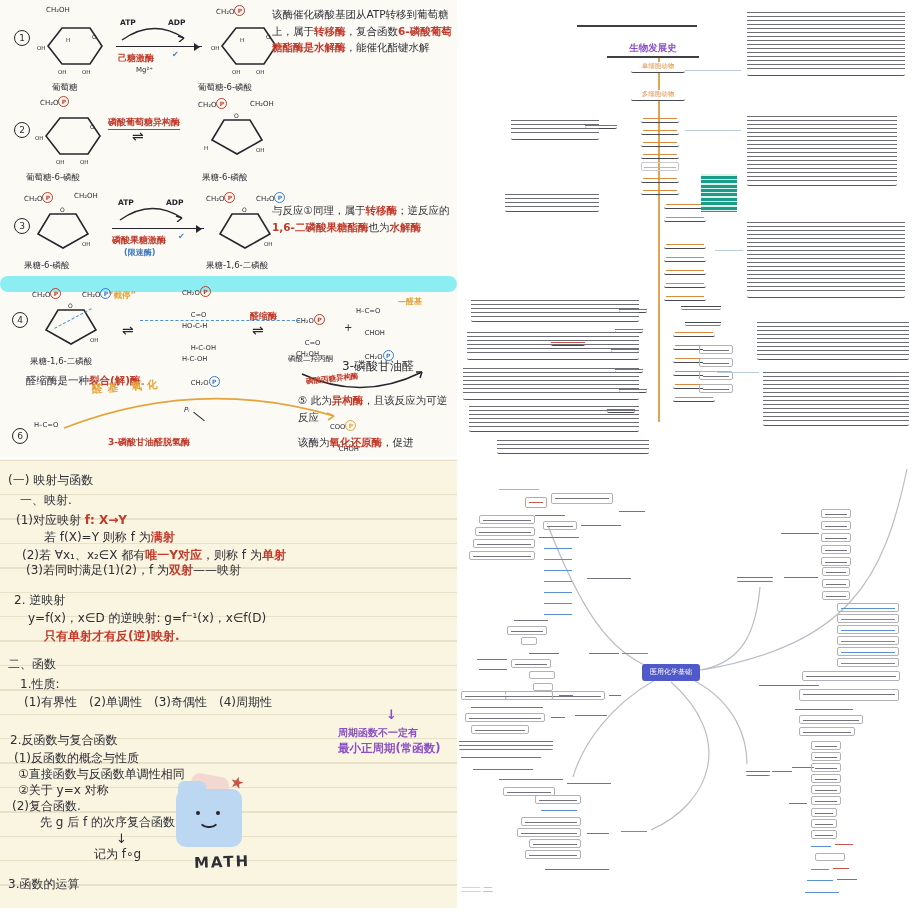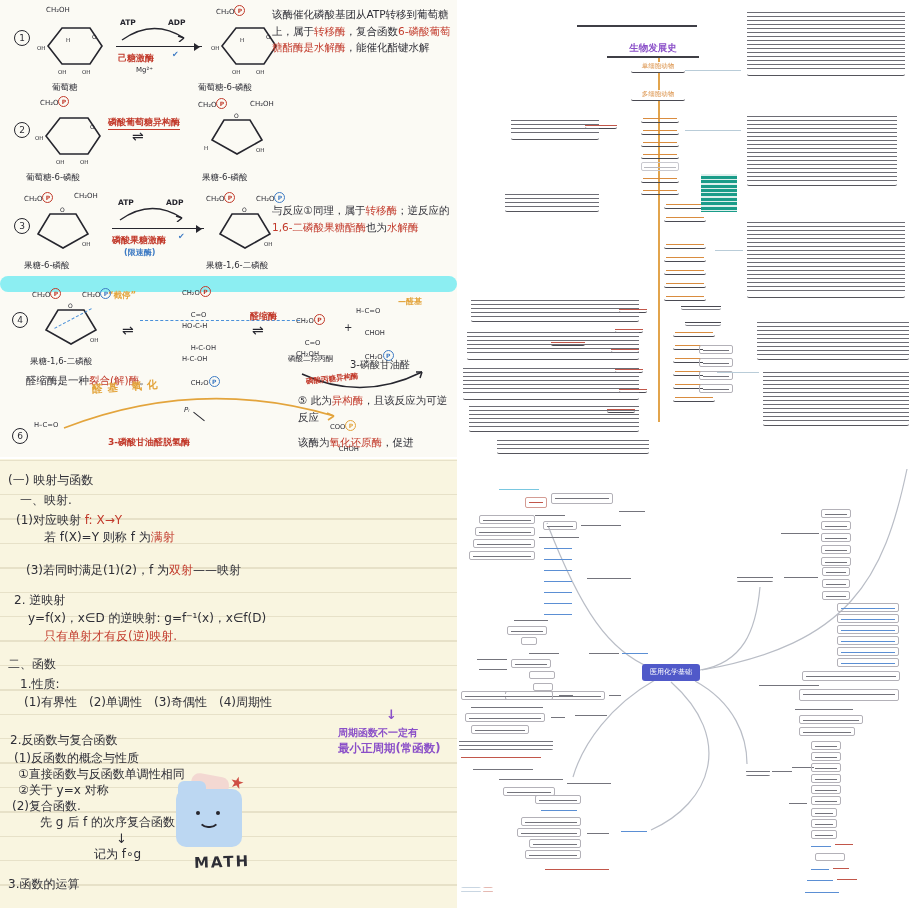--- a/index.html
+++ b/index.html
@@ -4,21 +4,21 @@
 <style>
   html,body{margin:0;padding:0;background:#fff;}
   body{width:919px;height:919px;position:relative;overflow:hidden;
        font-family:"DejaVu Sans",sans-serif;color:#2e2e36;}
   .abs{position:absolute;}
   .quad{position:absolute;overflow:hidden;}
   
   #q-chem{left:0;top:0;width:457px;height:457px;background:#fbfaf4;}
   .hw{position:absolute;font-size:11px;line-height:16px;color:#2e2e36;}
   .small{font-size:7px;line-height:9px;}
-  .c-ink{color:#2e2e36;} .c-red{color:#c23a2b;font-weight:normal;}
+  .c-ink{color:#2e2e36;} .c-red{color:#c23a2b;font-weight:bold;}
   .c-blue{color:#3e7bc4;font-weight:bold;} .c-purple{color:#8a4fc8;font-weight:bold;}
   .c-yellow{color:#e3a43c;font-weight:bold;}
   .note{position:absolute;font-size:10.5px;line-height:16.5px;}
   .num{position:absolute;width:14px;height:14px;border:1.3px solid #26262e;border-radius:50%;
        font-size:9px;line-height:14px;text-align:center;background:transparent;}
   .mol-label{position:absolute;font-size:8.5px;color:#2e2e36;white-space:nowrap;}
   .enzyme{position:absolute;font-size:9px;font-weight:bold;color:#c23a2b;white-space:nowrap;}
   .enzyme.u{border-bottom:1.6px solid #c23a2b;}
   .enzyme.u2{border-bottom:2px solid #26262e;padding-bottom:14px;}
   .harrow{position:absolute;height:0;border-top:1.6px solid #26262e;}
@@ -204,21 +204,21 @@
   <span class="enzyme" style="left:250px;top:310px">醛缩酶</span>
   <span class="harpoon" style="left:252px;top:322px">⇌</span>
   <div class="chain" style="left:296px;top:314px"><span>CH₂O</span><span class="circP">P</span><br>
     <span>C=O</span><br><span>CH₂OH</span></div>
   <span class="mol-label" style="left:288px;top:354px;font-size:7.5px">磷酸二羟丙酮</span>
   <span class="abs" style="left:344px;top:322px;font-size:10px">+</span>
   <div class="chain" style="left:356px;top:306px"><span>H–C=O</span><br>
     <span>CHOH</span><br>
     <span>CH₂O</span><span class="circP b">P</span></div>
   <span class="abs c-yellow" style="left:398px;top:296px;font-size:8px">—醛基</span>
-  <span class="mol-label" style="left:350px;top:358px;font-size:10px">3-磷酸甘油醛</span>
+  <span class="mol-label" style="left:342px;top:358px;font-size:12px">3-磷酸甘油醛</span>
   <svg class="abs" style="left:296px;top:366px" width="132" height="28">
     <path d="M6,8 Q66,36 126,6" fill="none" stroke="#26262e" stroke-width="1.5"></path>
     <path d="M126,6 l-6,0 m6,0 l-2,6" stroke="#26262e" stroke-width="1.5" fill="none"></path>
   </svg>
   <span class="enzyme" style="left:306px;top:374px;font-size:7.5px;transform:rotate(-6deg)">磷酸丙糖异构酶</span>
   <div class="note" style="left:298px;top:392px;width:158px"><span class="c-ink">⑤ 此为</span><span class="c-red">异构酶</span><span class="c-ink">，且该反应为可逆反应</span></div>
   <div class="note" style="left:26px;top:372px;width:230px"><span class="c-ink">醛缩酶是一种</span><span class="c-red">裂合(解)酶</span><span class="c-ink">。</span></div>
 
   <span class="abs c-yellow" style="left:92px;top:380px;font-size:10.5px;letter-spacing:5px;transform:rotate(-4deg)">醛基 氧化</span>
   <svg class="abs" style="left:58px;top:390px" width="284" height="42">
@@ -294,20 +294,21 @@
       <div class="mm line" style="left: 256px; top: 250px; width: 28px; height: 1px; background: rgb(185, 204, 216);"></div>
       <div class="mm line" style="left: 258px; top: 372px; width: 42px; height: 1px; background: rgb(185, 204, 216);"></div>
     </div>
 </div>
 
 <div id="q-math" class="quad">
   <div class="mline" style="left:8px;top:14px"><span class="c-ink">(一) 映射与函数</span></div>
   <div class="mline" style="left:20px;top:34px"><span class="c-ink">一、映射.</span></div>
   <div class="mline" style="left:16px;top:54px"><span class="c-ink">(1)对应映射 </span><span class="c-red">f: X→Y</span></div>
   <div class="mline" style="left:44px;top:71px"><span class="c-ink">若 f(X)=Y 则称 f 为</span><span class="c-red">满射</span></div>
+  <div class="mline" style="left:22px;top:89px"><span class="c-ink">(2)若 ∀x₁、x₂∈X 都有</span><span class="c-red">唯一Y对应</span><span class="c-ink">，则称 f 为</span><span class="c-red">单射</span></div>
   <div class="mline" style="left:26px;top:104px"><span class="c-ink">(3)若同时满足(1)(2)，f 为</span><span class="c-red">双射</span><span class="c-ink">——映射</span></div>
   <div class="mline" style="left:14px;top:134px"><span class="c-ink">2. 逆映射</span></div>
   <div class="mline" style="left:28px;top:152px"><span class="c-ink">y=f(x)，x∈D 的逆映射: g=f⁻¹(x)，x∈f(D)</span></div>
   <div class="mline" style="left:44px;top:170px"><span class="c-red">只有单射才有反(逆)映射.</span></div>
   <div class="mline" style="left:8px;top:198px"><span class="c-ink">二、函数</span></div>
   <div class="mline" style="left:20px;top:218px"><span class="c-ink">1.性质:</span></div>
   <div class="mline" style="left:24px;top:236px"><span class="c-ink">(1)有界性　(2)单调性　(3)奇偶性　(4)周期性</span></div>
   <span class="abs c-purple" style="left:386px;top:248px;font-size:13px">↓</span>
   <div class="mline" style="left:338px;top:266px;font-size:10px"><span class="c-purple">周期函数不一定有</span></div>
   <div class="mline" style="left:338px;top:282px;font-size:11.5px"><span class="c-purple">最小正周期(常函数)</span></div>

